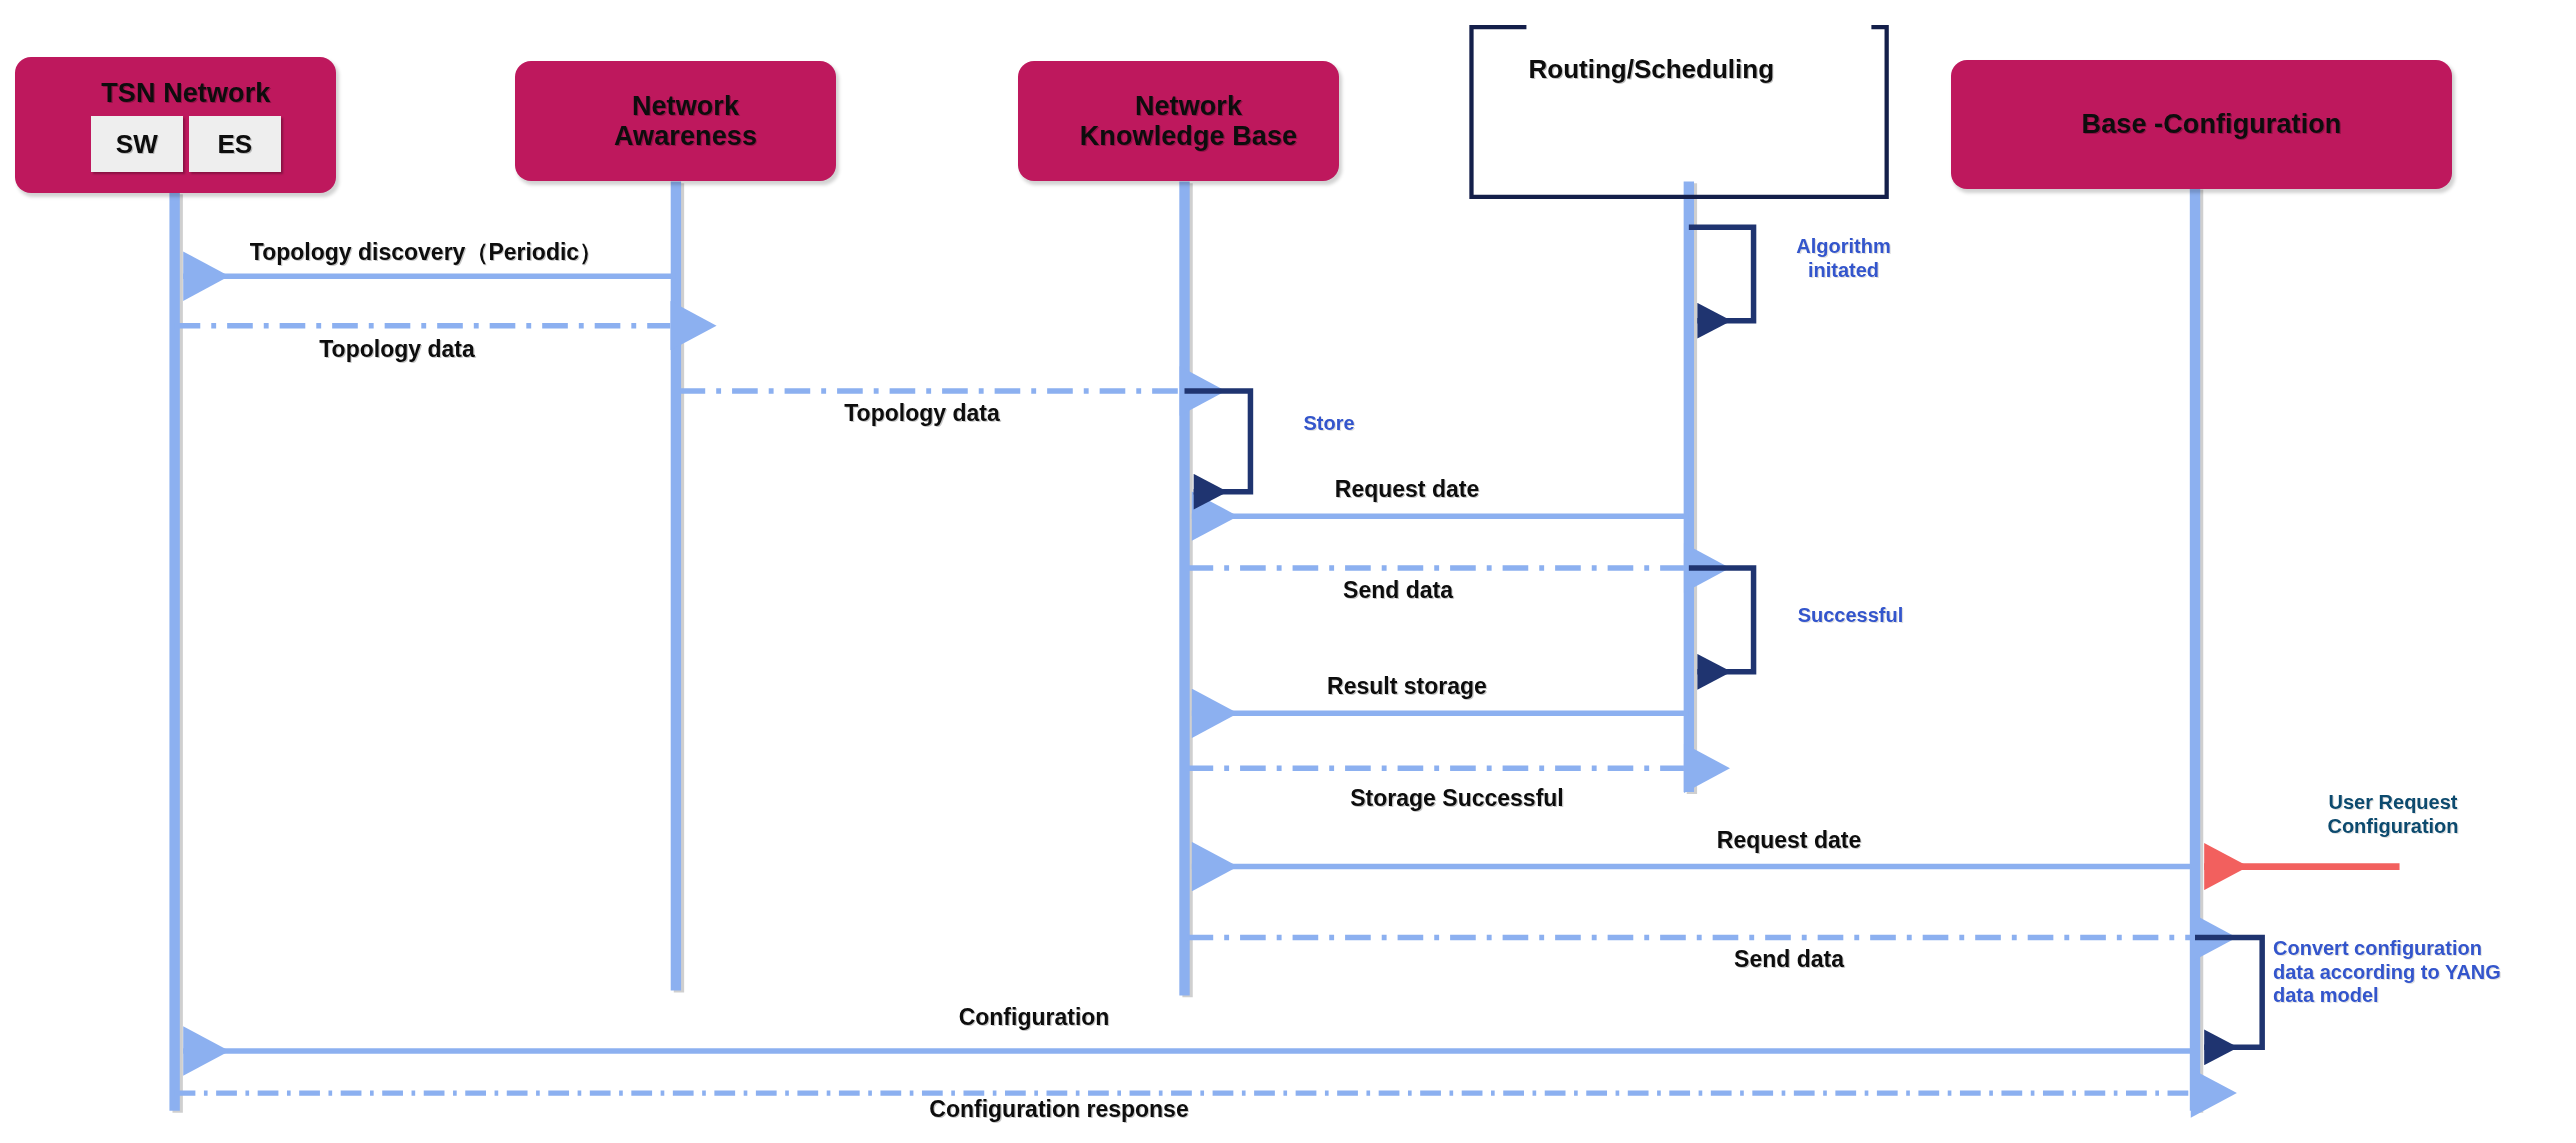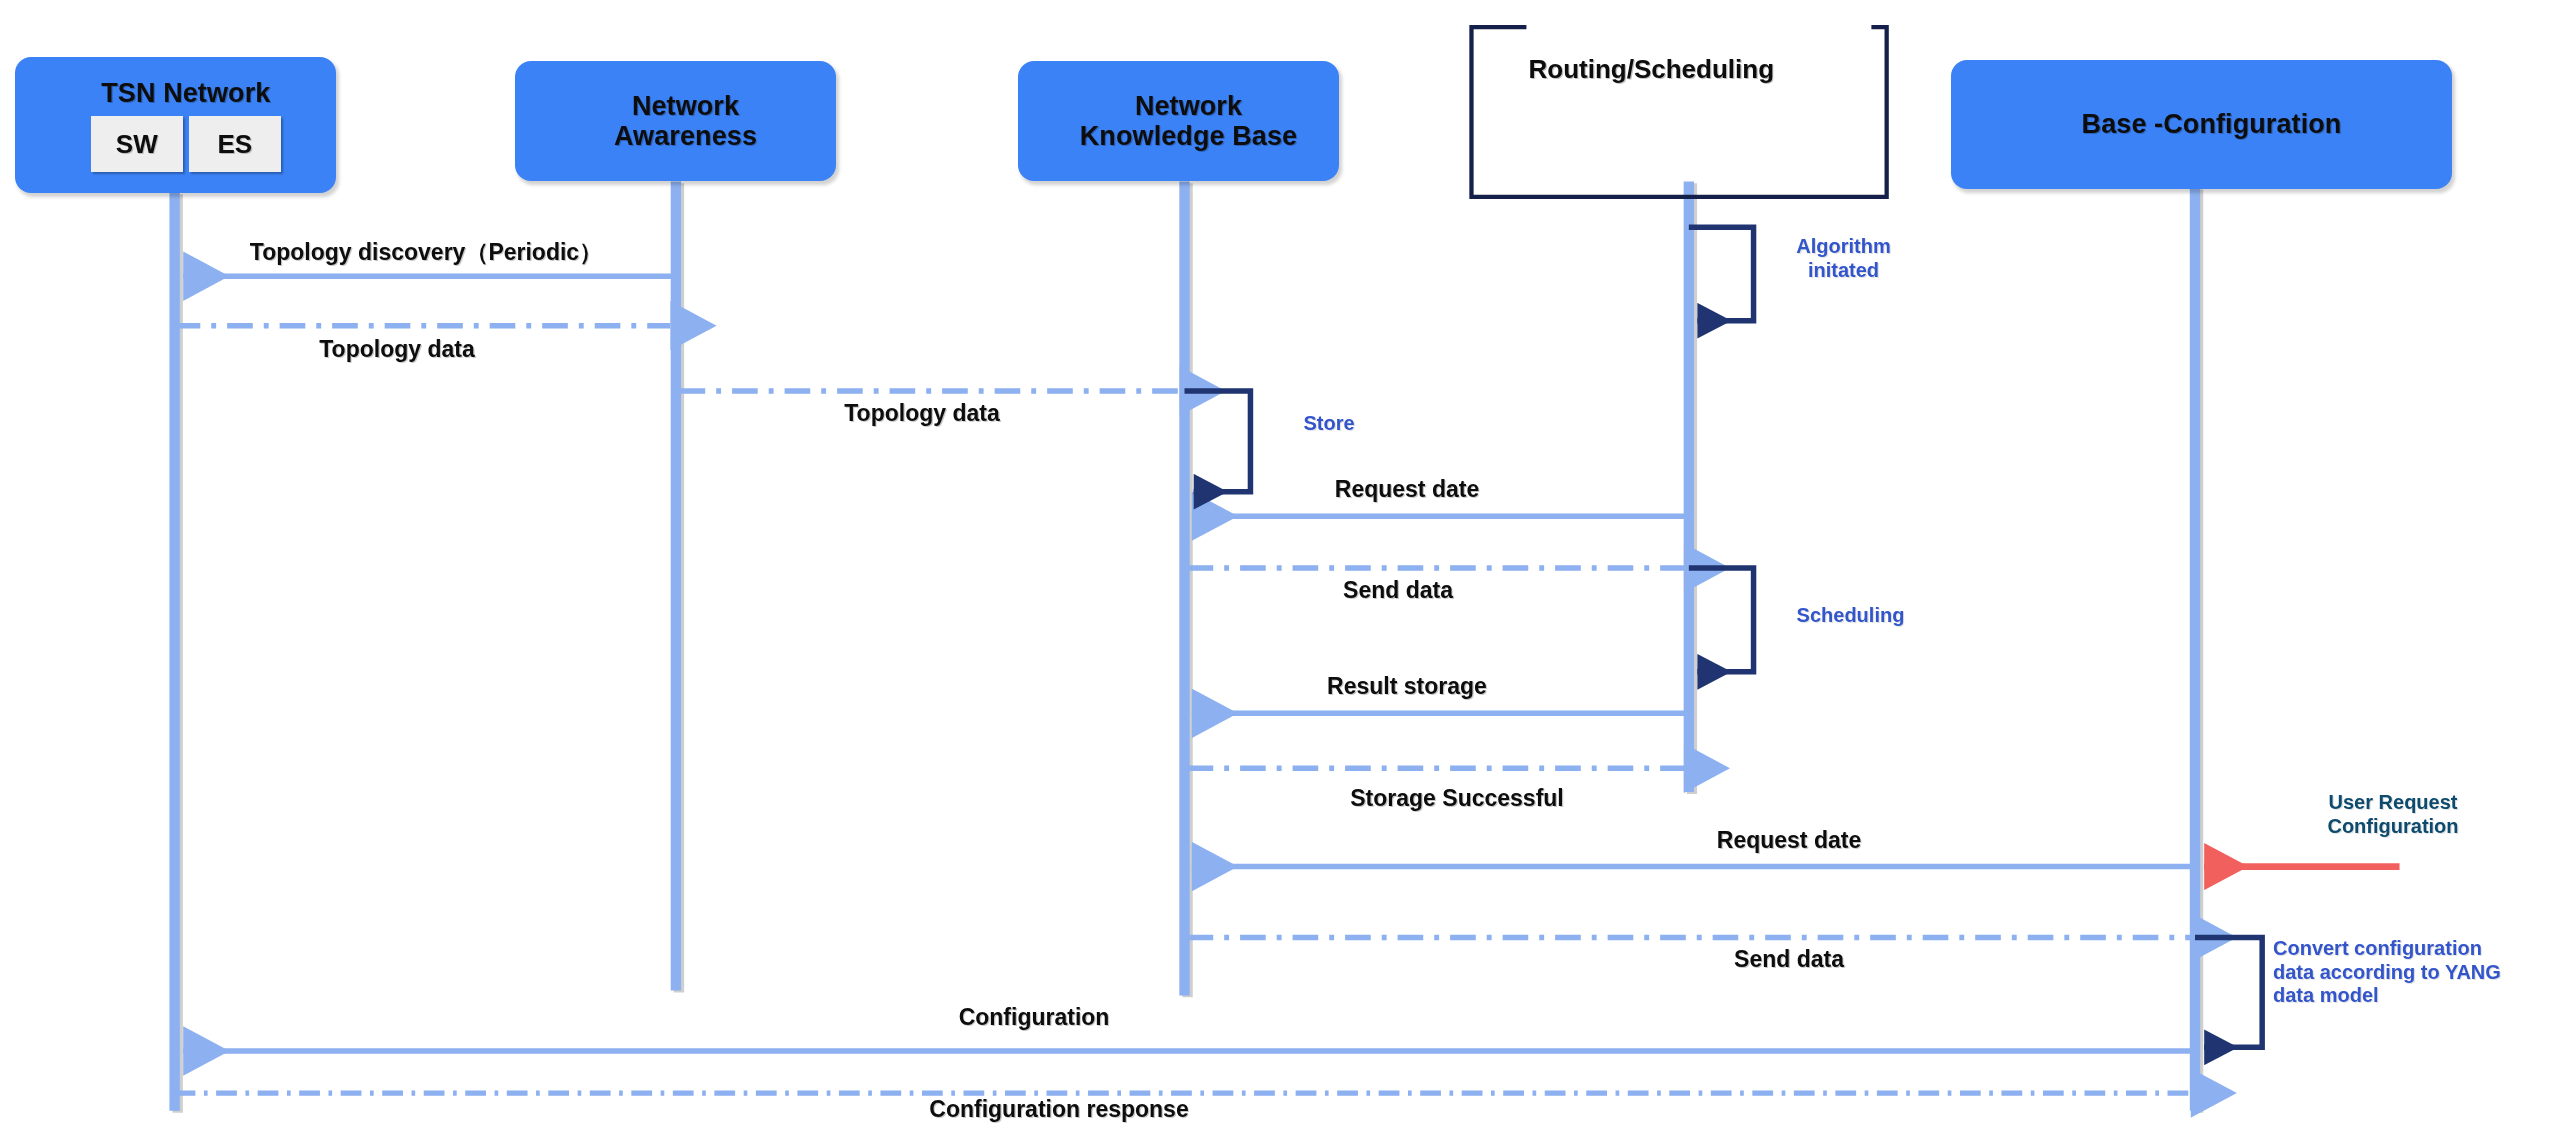--- a/index.html
+++ b/index.html
@@ -6,21 +6,21 @@
   body{
     font-family:"Liberation Sans", sans-serif;
     width:2576px;height:1144px;position:relative;overflow:hidden;
   }
   #stage{position:absolute;left:0;top:0;width:2576px;height:1144px;}
   svg#diagram{position:absolute;left:0;top:0;width:2576px;height:1144px;display:block;}
 
   
   .pbox{
     position:absolute;
-    background:#3b82f6;
+    background:#be185d;
     border-radius:16px;
     box-shadow:2.4px 3.1px 3.7px rgba(0,0,0,.18);
     display:flex;flex-direction:column;
     align-items:center;justify-content:center;
     text-align:center;
     color:#0d0d0d;
     font-weight:bold;
     line-height:1.12;
     box-sizing:border-box;
     padding-left:20px;
@@ -187,21 +187,21 @@
   <div class="msg-label" style="left:1407px;top:673px;">Result storage</div>
   <div class="msg-label" style="left:1429px;top:785px;margin-left:28px;">Storage Successful</div>
   <div class="msg-label" style="left:1789px;top:827px;">Request date</div>
   <div class="msg-label" style="left:1789px;top:946px;">Send data</div>
   <div class="msg-label" style="left:1034px;top:1004px;">Configuration</div>
   <div class="msg-label" style="left:1059px;top:1096px;">Configuration response</div>
 
   <div class="note" style="left:1761px;top:235px;width:165px;">Algorithm
 initated</div>
   <div class="note" style="left:1259px;top:412px;width:140px;">Store</div>
-  <div class="note" style="left:1762px;top:604px;width:177px;">Scheduling</div>
+  <div class="note" style="left:1762px;top:604px;width:177px;">Successful</div>
   <div class="note left" style="left:2273px;top:937px;width:305px;">Convert configuration
 data according to YANG
 data model</div>
 
   <div class="note red" style="left:2222px;top:791px;width:342px;">User Request
 Configuration</div>
 
 </div>
 
 

